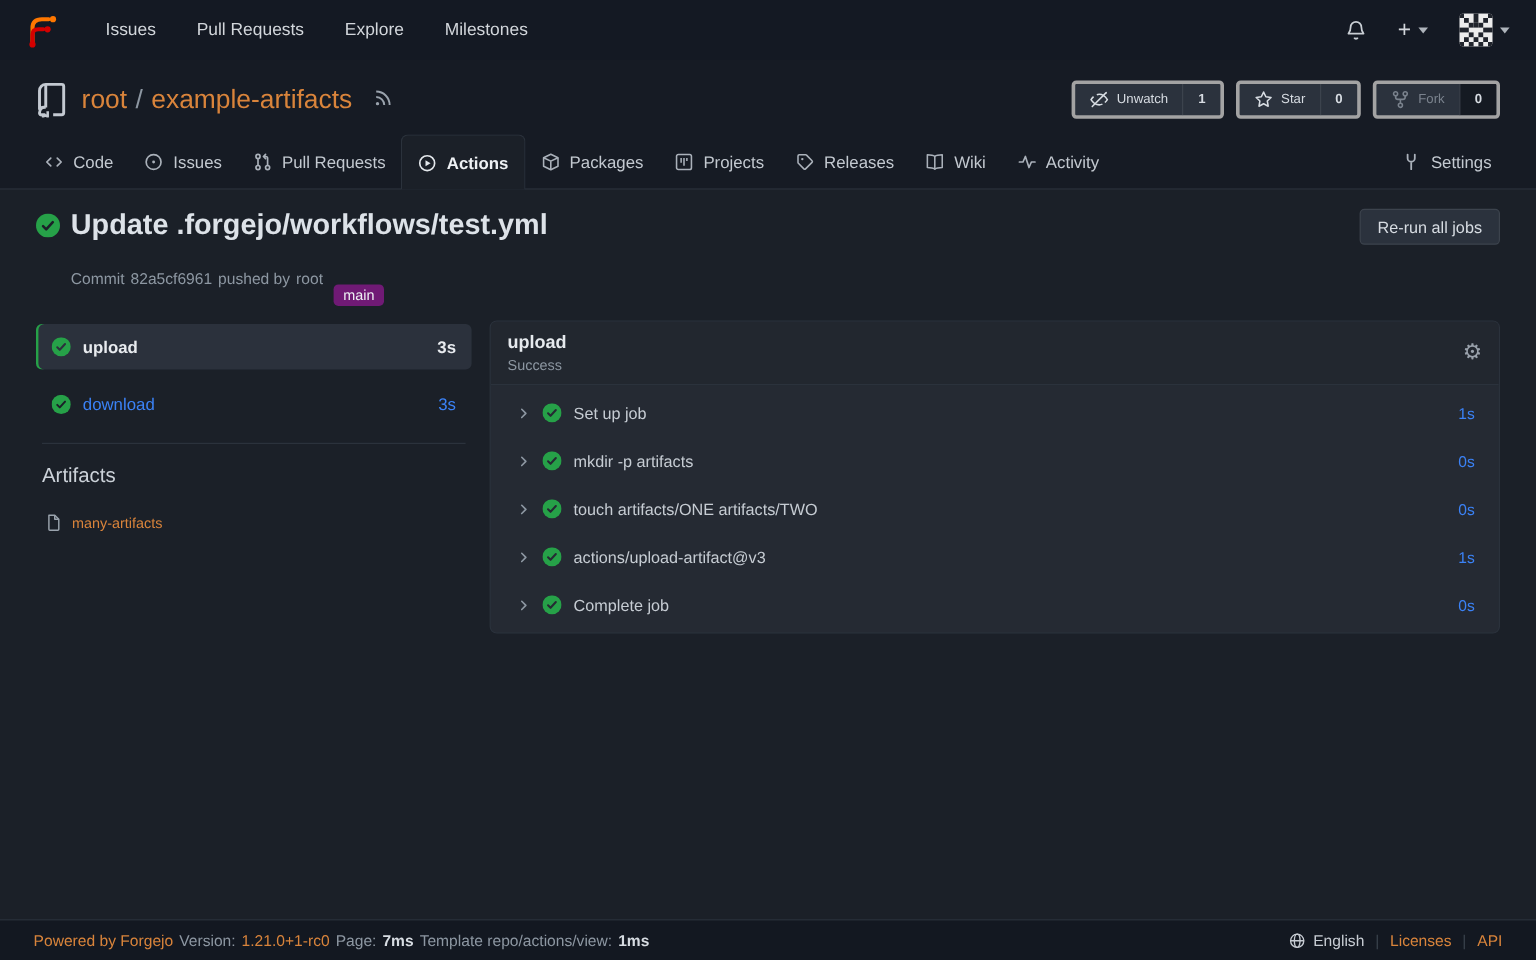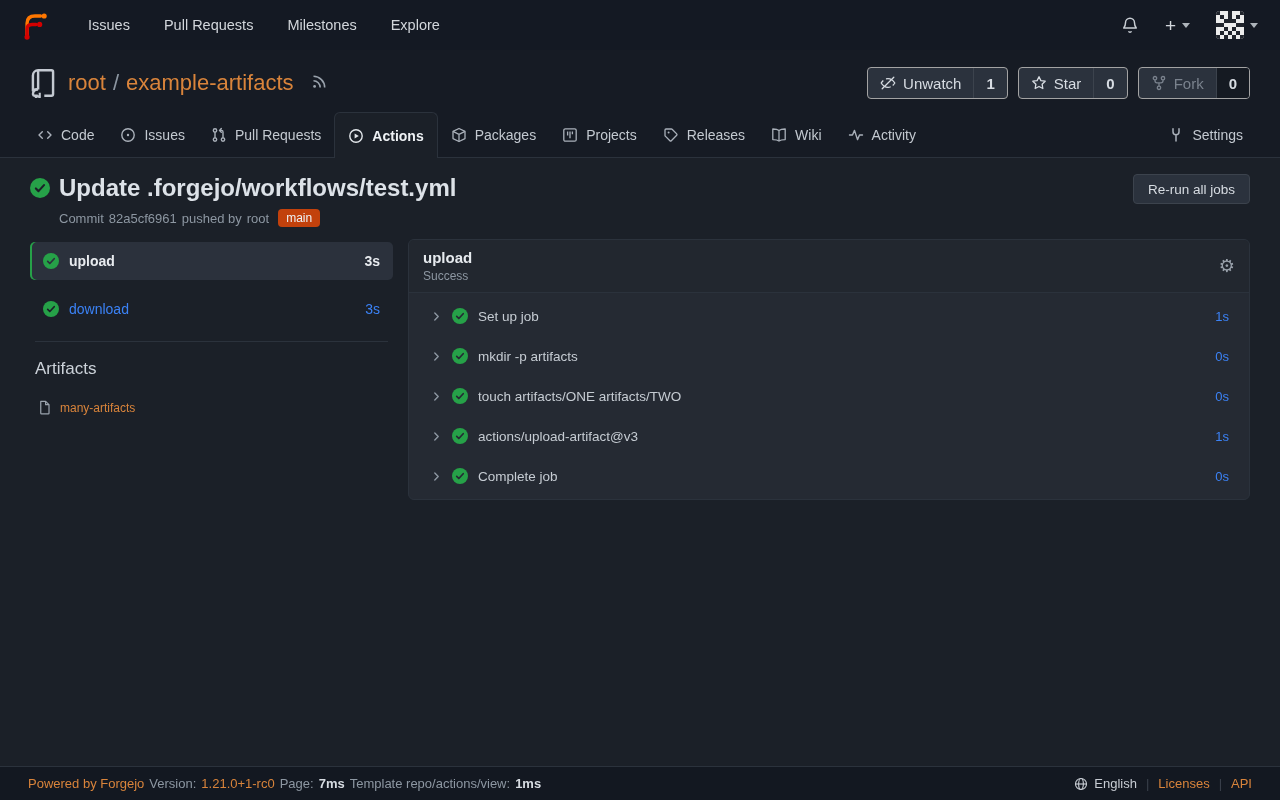--- a/index.html
+++ b/index.html
@@ -26,41 +26,41 @@
 
   
   .header-wrap { flex:none; background:#161b24; padding-top:17px; }
   .repo-row { display:flex; align-items:center; padding:0 30px; }
   .repo-icon { color:#c3c9d1; margin-right:12px; }
   .repo-title { font-size:22px; display:flex; align-items:baseline; gap:7px; }
   .repo-title .sep { color:#8d97a2; }
   .link-orange { color:#d9843b; }
   .rss { margin-left:10px; color:#9aa3ad; }
   .repo-actions { margin-left:auto; display:flex; gap:10px; }
-  .btn-group { display:flex; height:32px; border:1px solid #a3a3a3; border-radius:4px; overflow:hidden; background:#2b323d; font-size:15px; align-items:stretch; }
+  .btn-group { display:flex; height:32px; border:3px solid #a3a3a3; border-radius:4px; overflow:hidden; background:#2b323d; font-size:11px; align-items:stretch; }
   .btn-main { display:flex; align-items:center; gap:7px; padding:0 12px; color:#d7dce2; }
   .btn-count { display:flex; align-items:center; padding:0 12px; border-left:1px solid #3c434d; font-weight:700; color:#d7dce2; }
   .btn-group.disabled .btn-main { color:#7a828d; }
   .btn-group.disabled .btn-count { background:#151a22; }
 
   
   .tabs-row { display:flex; align-items:flex-end; padding:0 24px; margin-top:13px; border-bottom:1px solid #2b323c; }
   .tab { display:flex; align-items:center; gap:8px; padding:0 13px; height:45px; font-size:14px; color:#c3c9d0; }
   .tab .icon { color:#aab1ba; }
   .tab.active { background:#1b2028; border:1px solid #2b323c; border-bottom:none; border-radius:6px 6px 0 0; margin-bottom:-1px; height:46px; color:#eef1f4; font-weight:700;text-align:right; }
   .tab.active .icon { color:#e3e7eb; }
   .tab-spacer { flex:1; }
 
   
   .main { flex:1; padding:16px 30px 0; overflow:hidden; }
   .run-header { display:flex; align-items:flex-start; }
   .run-title-line { display:flex; align-items:center; gap:9px; }
   .run-title { font-size:24px; font-weight:700; color:#dde2e8; }
   .run-sub { margin:7px 0 0 29px; font-size:13px; color:#8d97a2; display:flex; align-items:center; gap:5px; }
-  .branch-badge { background:#c2410c; color:#eef1f4; border-radius:4px; padding:2px 8px; font-size:12px; margin-left:4px; }
+  .branch-badge { background:#701a75; color:#eef1f4; border-radius:4px; padding:2px 8px; font-size:12px; margin-left:4px;margin-top:28px; }
   .rerun-btn { margin-left:auto; height:30px; display:flex; align-items:center; padding:0 14px; background:#2b323d; border:1px solid #3c434d; border-radius:4px; color:#d7dce2; font-size:13.5px; cursor:pointer; }
 
   .run-grid { display:flex; gap:15px; margin-top:12px; align-items:flex-start; }
   .left-col { width:363px; flex:none; padding-top:3px; }
   .job-item { height:38px; display:flex; align-items:center; gap:10px; padding:0 13px; border-radius:5px; margin-bottom:10px; font-size:14px; color:#3b82f6; cursor:pointer; }
   .job-item.selected { background:#2b313c; color:#e8ebef; font-weight:700; box-shadow:inset 2px 0 0 #26a148; }
   .job-dur { margin-left:auto; }
   .artifacts-divider { border-top:1px solid #2b323c; margin:13px 5px 0; }
   .artifacts-title { font-size:17px; color:#ccd2d9; margin:17px 0 0 5px; font-weight:400; }
   .artifact-item { display:flex; align-items:center; gap:8px; margin:21px 0 0 7px; font-size:12px; }
@@ -92,22 +92,22 @@
     <svg width="27" height="30" viewBox="0 0 24 26" fill="none">
       <path d="M4.5 23.5V11.5Q4.5 5 11.5 5L16.5 5" stroke="#ff7700" stroke-width="3" stroke-linecap="round"></path>
       <circle cx="19.7" cy="5" r="2.3" fill="#ff7700"></circle>
       <path d="M4.5 23.5V16.5Q4.5 12.5 9 12.5L12.5 12.5" stroke="#d40000" stroke-width="3" stroke-linecap="round"></path>
       <circle cx="15.7" cy="12.5" r="2.3" fill="#d40000"></circle>
       <circle cx="4.5" cy="23.7" r="2.3" fill="#d40000"></circle>
     </svg>
   </span>
   <a class="nav-link">Issues</a>
   <a class="nav-link">Pull Requests</a>
+  <a class="nav-link">Explore</a>
   <a class="nav-link">Milestones</a>
-  <a class="nav-link">Explore</a>
 
   <div class="nav-right">
     <span class="icon" style="color:#c9ced4">
       <svg width="18" height="18" viewBox="0 0 16 16" fill="none" stroke="currentColor" stroke-width="1.3" stroke-linejoin="round">
         <path d="M8 2a4 4 0 0 0-4 4c0 3-1.6 4.6-1.6 4.6h11.2S12 9 12 6a4 4 0 0 0-4-4z"></path>
         <path d="M6.7 13.6a1.4 1.4 0 0 0 2.6 0"></path>
       </svg>
     </span>
     <span class="nav-item">
       <span class="plus-glyph">+</span>

